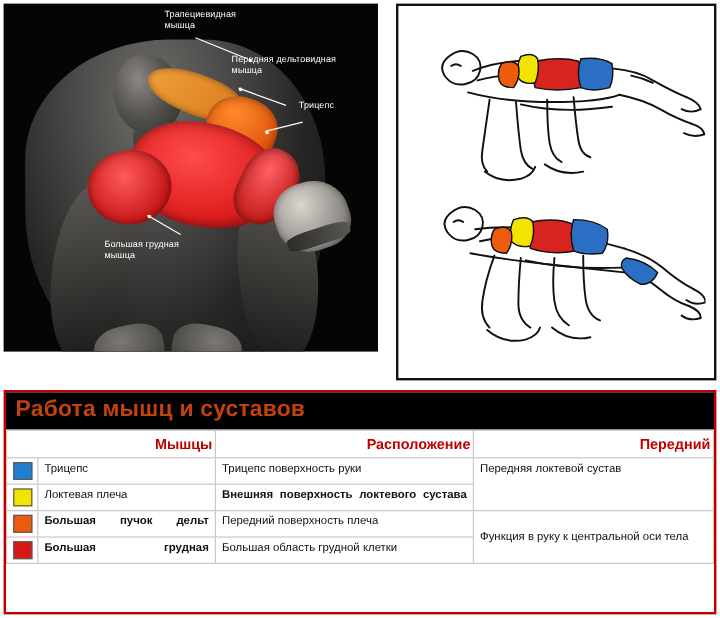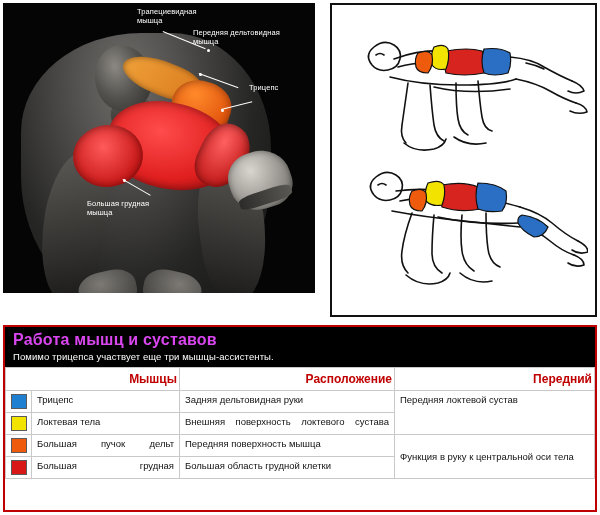--- a/index.html
+++ b/index.html
@@ -120,21 +120,21 @@
 
   
   .bottom{
     position:absolute;left:3px;top:325px;width:594px;height:187px;
     border:2px solid #c00000;box-sizing:border-box;background:#fff;
   }
   .tbl-header{
     background:#000000;color:#ffffff;padding:4px 8px 5px 8px;
   }
   .tbl-header .h1{
-    color:#d946ef;font-size:16px;font-weight:bold;letter-spacing:.2px;
+    color:#c2410c;font-size:19px;font-weight:bold;letter-spacing:.2px;
   }
   .tbl-header .h2{
     color:#ffffff;font-size:9.5px;margin-top:2px;letter-spacing:.1px;
   }
   table.mt{
     width:100%;border-collapse:collapse;table-layout:fixed;
   }
   table.mt th{
     color:#c00000;font-size:12px;font-weight:bold;text-align:right;
     padding:4px 2px;border:1px solid #c9c9c9;background:#fff;
@@ -142,21 +142,21 @@
   table.mt td{
     font-size:9.5px;color:#111;border:1px solid #c9c9c9;
     padding:3px 5px;vertical-align:top;text-align:justify;
   }
   .sw{display:inline-block;width:14px;height:13px;border:1px solid #5a5a5a;vertical-align:middle;}
   .musc-cell{padding-left:4px;}
   .c1{width:26px;}
   .c2{width:148px;}
   .c3{width:215px;}
   .c4{width:auto;}
-  .just{text-align:justify;text-align-last:justify;}
+  .just{text-align:justify;text-align-last:justify;font-weight:bold;}
 </style>
 </head>
 <body>
 
 <div class="page">
 
   <div class="top">
 
     <div class="panel-left">
       <div class="body-base"></div>
@@ -183,21 +183,21 @@
       <div class="dot" style="left:218px;top:106px;"></div>
 
       <div class="leader" style="left:120px;top:176px;width:32px;transform:rotate(30deg);"></div>
       <div class="dot" style="left:120px;top:176px;"></div>
 
       <div class="callout" style="left:134px;top:4px;width:96px;">
         <span class="ln">Трапециевидная</span>
         <span class="ln">мышца</span>
       </div>
 
-      <div class="callout" style="left:190px;top:25px;width:112px;">
+      <div class="callout" style="left:190px;top:42px;width:112px;">
         <span class="ln">Передняя дельтовидная</span>
         <span class="ln">мышца</span>
       </div>
 
       <div class="callout" style="left:246px;top:80px;width:60px;">
         <span class="ln">Трицепс</span>
       </div>
 
       <div class="callout" style="left:84px;top:196px;width:92px;">
         <span class="ln">Большая грудная</span>
@@ -278,21 +278,20 @@
             <path d="M184,58 q16,2 26,12 q-4,10 -14,10 q-12,-6 -16,-14 q-1,-6 4,-8 z" fill="#2a6fc4"></path>
           </g>
         </svg>
       </div>
     </div>
   </div>
 
   <div class="bottom">
     <div class="tbl-header">
       <div class="h1">Работа мышц и суставов</div>
-      <div class="h2">Помимо трицепса участвует еще три мышцы-ассистенты.</div>
     </div>
 
     <table class="mt">
       <colgroup>
         <col class="c1">
           <col class="c2">
           <col class="c3">
           <col class="c4">
       </colgroup>
       <thead>
@@ -301,36 +300,36 @@
           <th>Расположение</th>
           <th>Передний</th>
         </tr>
       </thead>
       <tbody>
         <tr>
           <td style="text-align:center;">
             <span class="sw" style="background:#1f7fd0;"></span>
           </td>
           <td class="musc-cell">Трицепс</td>
-          <td>Задняя дельтовидная руки</td>
+          <td>Трицепс поверхность руки</td>
           <td rowspan="2" style="vertical-align:top;">Передняя локтевой сустав</td>
         </tr>
         <tr>
           <td style="text-align:center;">
             <span class="sw" style="background:#f2e400;"></span>
           </td>
-          <td class="musc-cell">Локтевая тела</td>
+          <td class="musc-cell">Локтевая плеча</td>
           <td class="just">Внешняя поверхность локтевого сустава</td>
         </tr>
         <tr>
           <td style="text-align:center;">
             <span class="sw" style="background:#ef5b0c;"></span>
           </td>
           <td class="musc-cell just">Большая пучок дельт</td>
-          <td>Передняя поверхность мышца</td>
+          <td>Передний поверхность плеча</td>
           <td rowspan="2" style="vertical-align:middle;">Функция в руку к центральной оси тела</td>
         </tr>
         <tr>
           <td style="text-align:center;">
             <span class="sw" style="background:#d81717;"></span>
           </td>
           <td class="musc-cell just">Большая грудная</td>
           <td>Большая область грудной клетки</td>
         </tr>
       </tbody>

